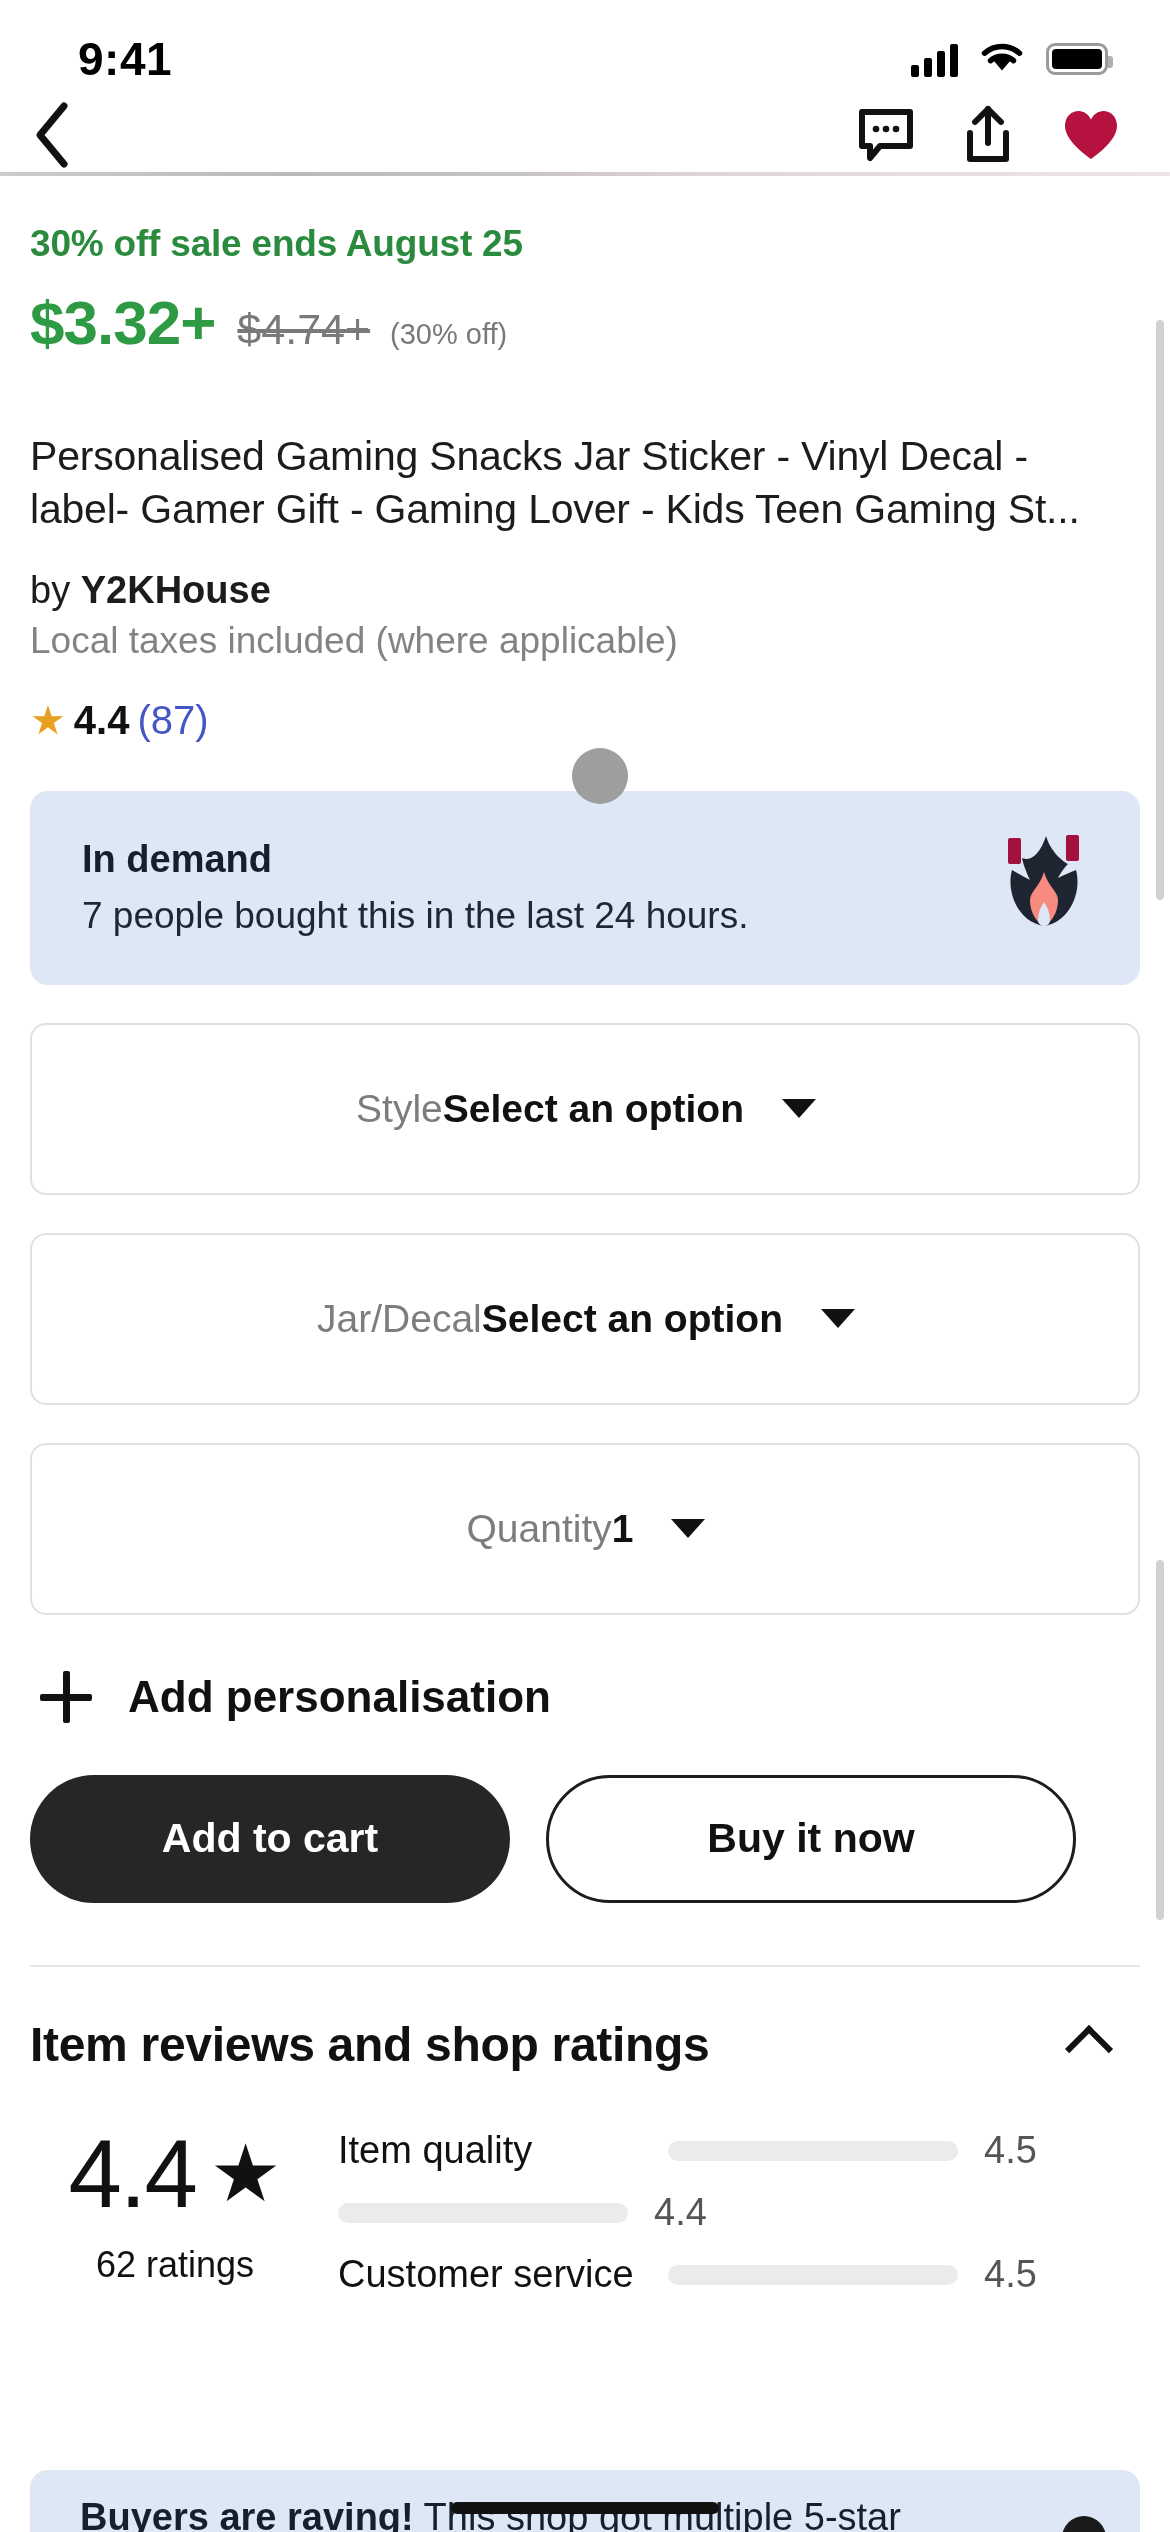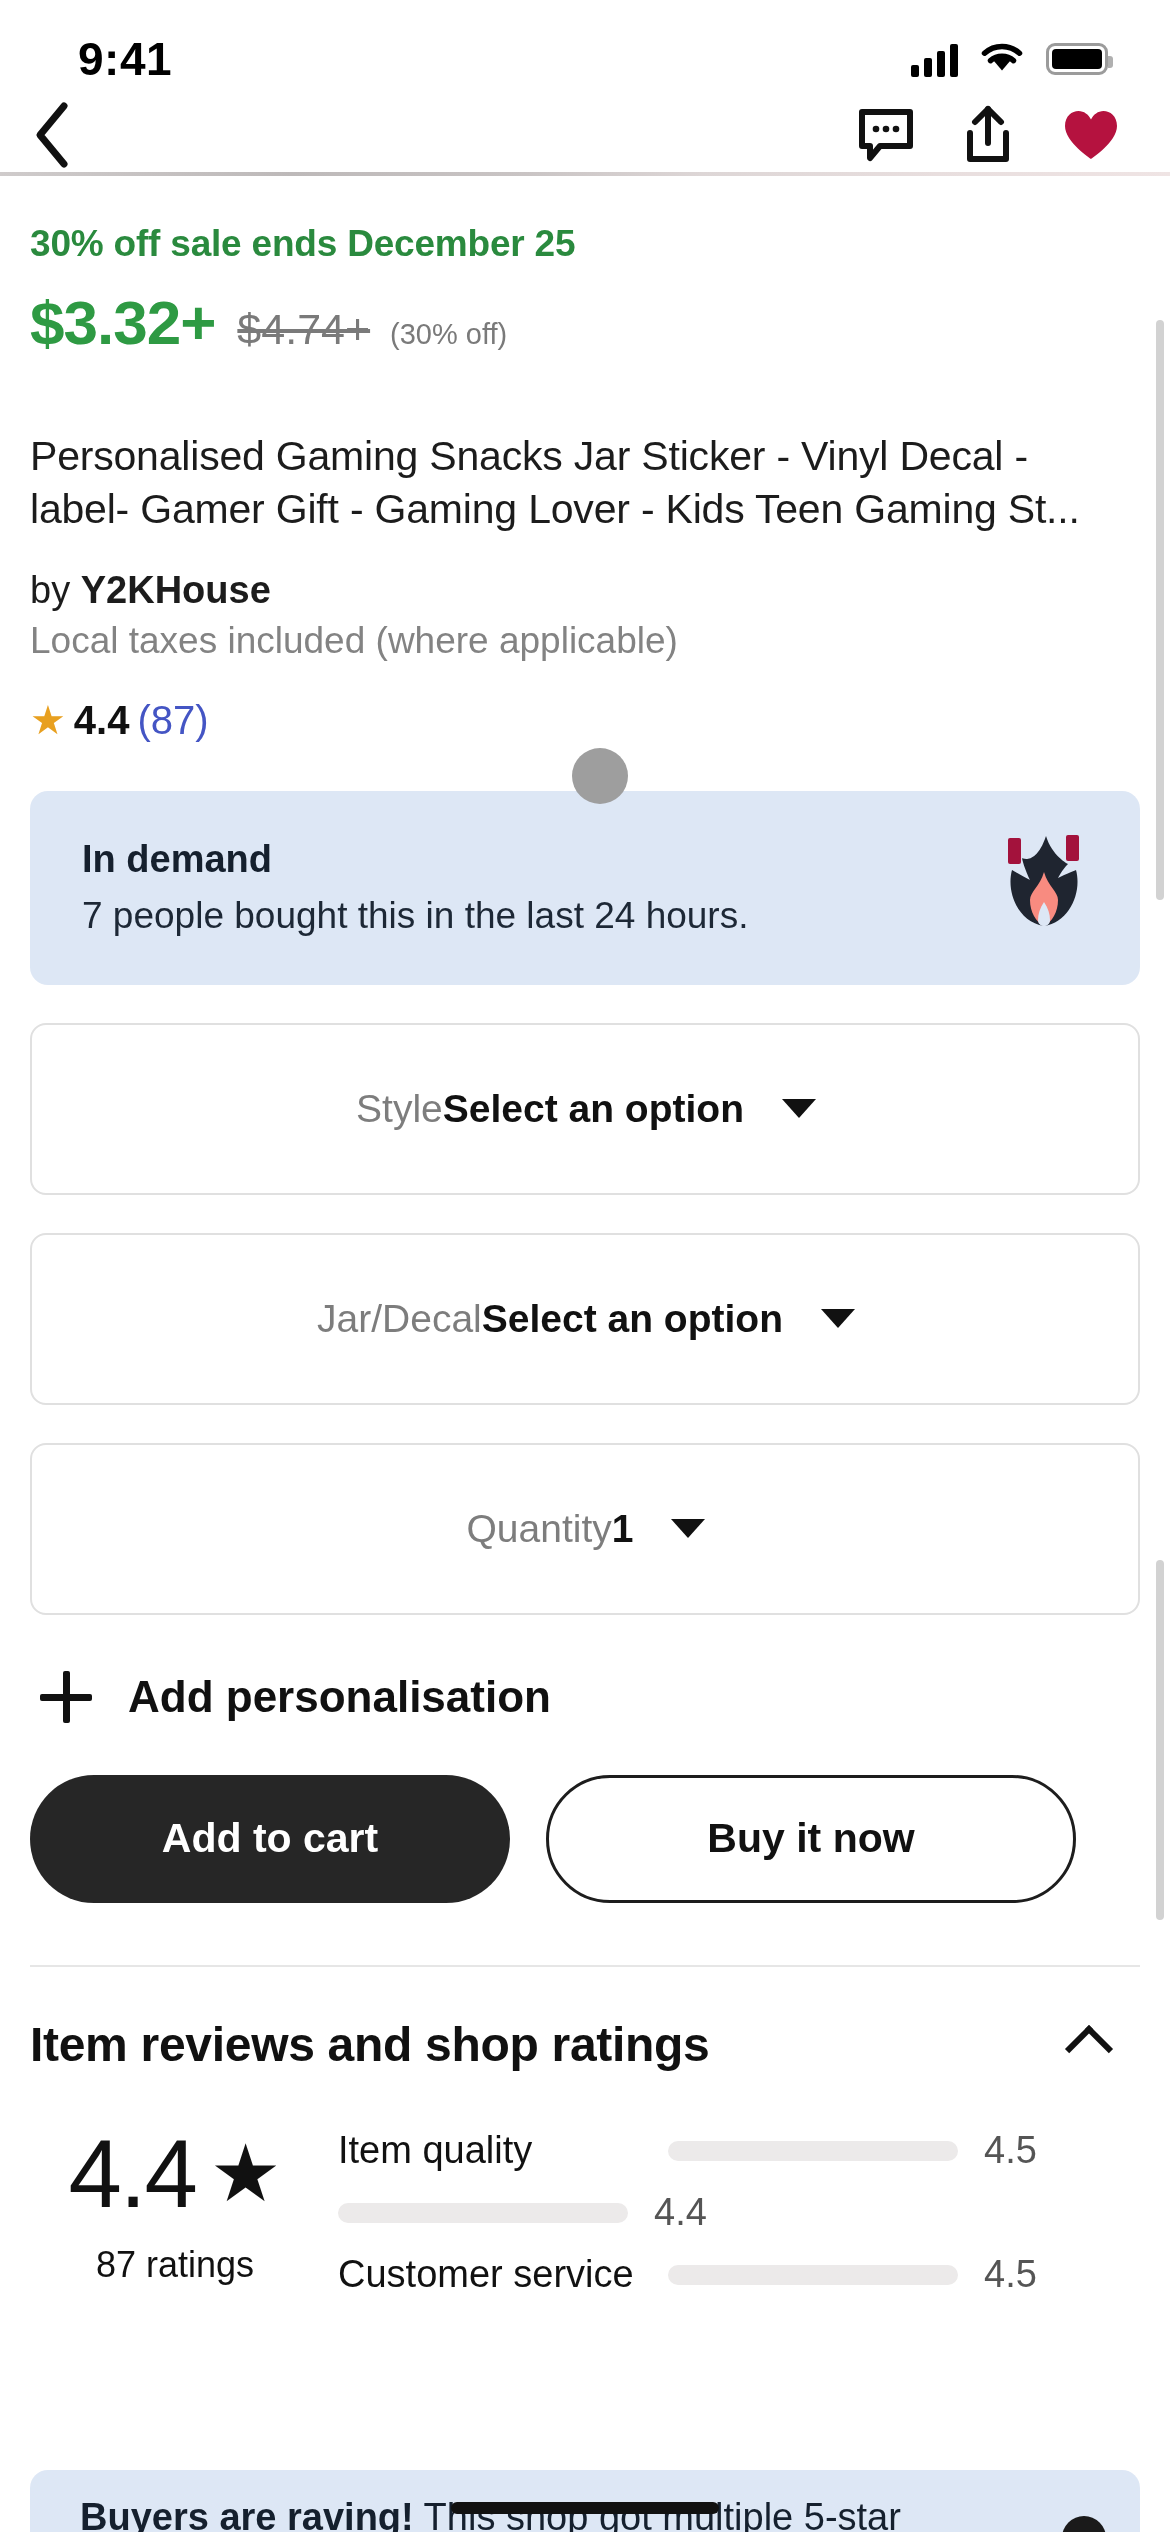--- a/index.html
+++ b/index.html
@@ -234,21 +234,21 @@
       </div>
     </div>
   </div>
 
   <div class="topline"></div>
   <div class="scrollbar"></div>
   <div class="scrollbar2"></div>
 
   <div class="content">
 
-    <div class="sale-line">30% off sale ends December 25</div>
+    <div class="sale-line">30% off sale ends August 25</div>
 
     <div class="price-row">
       <span class="price-now">$3.32+</span>
       <span class="price-was">$4.74+</span>
       <span class="price-off">(30% off)</span>
     </div>
 
     <div class="title">Personalised Gaming Snacks Jar Sticker - Vinyl Decal - label- Gamer Gift - Gaming Lover - Kids Teen Gaming St...</div>
 
     <div class="seller">
@@ -318,21 +318,21 @@
       <div class="rev-title">Item reviews and shop ratings</div>
       <div class="chev-up"></div>
     </div>
 
     <div class="rev-body">
       <div class="rev-score-col">
         <div class="rev-score-line">
           <span class="rev-score">4.4</span>
           <span class="star-big">★</span>
         </div>
-        <div class="rev-count">87 ratings</div>
+        <div class="rev-count">62 ratings</div>
       </div>
       <div class="rev-bars">
         <div class="bar-row">
           <span class="bar-label">Item quality</span>
           <span class="bar-track"><span class="bar-fill" id="f0" style="width: 90%;"></span></span>
           <span class="bar-val">4.5</span>
         </div>
         <div class="bar-row">
           <span class="bar-track"><span class="bar-fill" id="f1" style="width: 88%;"></span></span>
           <span class="bar-val">4.4</span>

